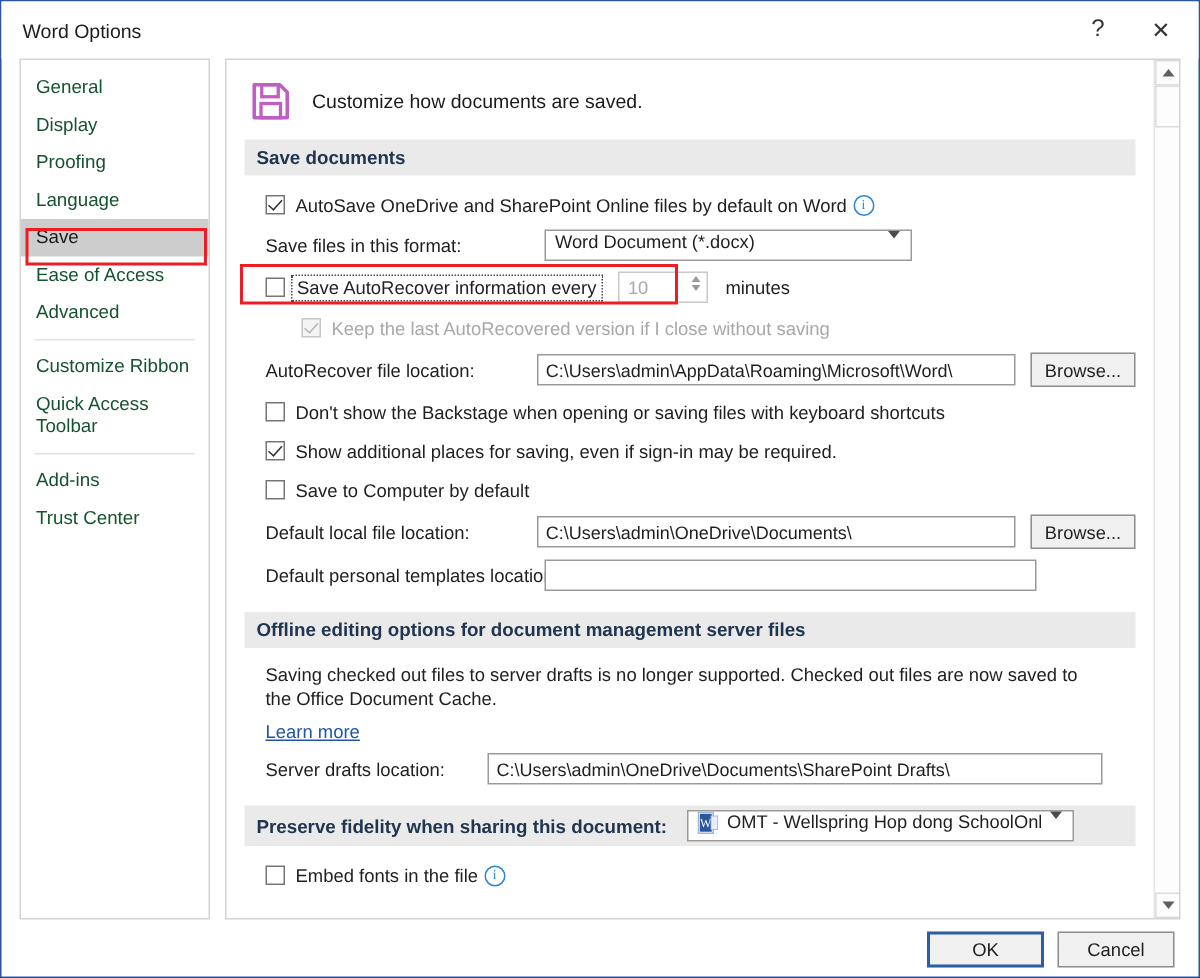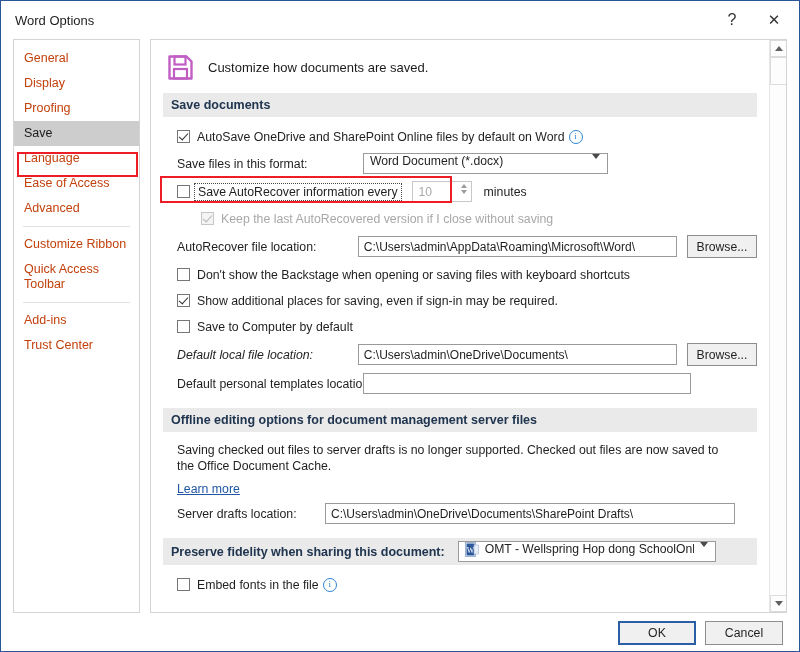--- a/index.html
+++ b/index.html
@@ -8,21 +8,21 @@
 
   
   .titlebar{height:38px;display:flex;align-items:center;padding:0 4px 0 14px;box-sizing:border-box;background:#fff;}
   .title-text{font-size:13px;color:#1d1d1d;flex:1;}
   .win-btn{width:42px;height:30px;display:flex;align-items:center;justify-content:center;font-size:15px;color:#333;cursor:default;}
   .win-btn.help{font-size:16px;}
 
   
   .dlg-body{display:flex;padding:0 12px;box-sizing:border-box;height:574px;}
   .nav{width:127px;border:1px solid #d4d4d4;background:#fff;box-sizing:border-box;padding-top:6px;position:relative;}
-  .nav-item{font-size:12.5px;color:#c2410c;padding:5px 10px;line-height:15px;cursor:default;}
+  .nav-item{font-size:12.5px;color:#14532d;padding:5px 10px;line-height:15px;cursor:default;}
   .nav-item.selected{background:#cdcdcd;color:#1a1a1a;}
   .nav-sep{height:1px;background:#e2e2e2;margin:5px 9px;}
   .red-box{position:absolute;border:2px solid #ee1c25;box-sizing:border-box;pointer-events:none;}
 
   .content-wrap{flex:1;margin-left:10px;border:1px solid #d4d4d4;background:#fff;position:relative;overflow:hidden;box-sizing:border-box;}
   .content{position:absolute;left:0;top:0;right:17px;bottom:0;overflow:hidden;padding:8px 12px 0 12px;box-sizing:border-box;}
 
   .hdr-row{display:flex;align-items:center;gap:14px;margin:6px 0 12px 4px;}
   .save-ico{width:27px;height:27px;position:relative;}
   .hdr-text{font-size:13px;color:#1b1b1b;}
@@ -86,22 +86,22 @@
     <div class="win-btn help">?</div>
     <div class="win-btn">✕</div>
   </div>
 
   <div class="dlg-body">
 
     <div class="nav">
       <div class="nav-item">General</div>
       <div class="nav-item">Display</div>
       <div class="nav-item">Proofing</div>
+      <div class="nav-item">Language</div>
       <div class="nav-item selected">Save</div>
-      <div class="nav-item">Language</div>
       <div class="nav-item">Ease of Access</div>
       <div class="nav-item">Advanced</div>
       <div class="nav-sep"></div>
       <div class="nav-item">Customize Ribbon</div>
       <div class="nav-item">Quick Access Toolbar</div>
       <div class="nav-sep"></div>
       <div class="nav-item">Add-ins</div>
       <div class="nav-item">Trust Center</div>
       <div class="red-box" style="left:3px;top:112px;width:121px;height:25px;"></div>
     </div>
@@ -172,21 +172,21 @@
           <span class="cb checked"></span>
           <span class="lbl">Show additional places for saving, even if sign-in may be required.</span>
         </div>
 
         <div class="row indent">
           <span class="cb"></span>
           <span class="lbl">Save to Computer by default</span>
         </div>
 
         <div class="row indent">
-          <span class="lbl" style="width:186px;font-style:italic;">Default local file location:</span>
+          <span class="lbl" style="width:186px;">Default local file location:</span>
           <span class="txtfield" style="width:328px;">C:\Users\admin\OneDrive\Documents\</span>
           <span class="btn" style="width:72px;margin-left:10px;">Browse...</span>
         </div>
 
         <div class="row indent" style="margin-bottom:14px;">
           <span class="lbl" style="width:186px;">Default personal templates location:</span>
           <span class="txtfield" style="width:328px;"></span>
         </div>
 
         

